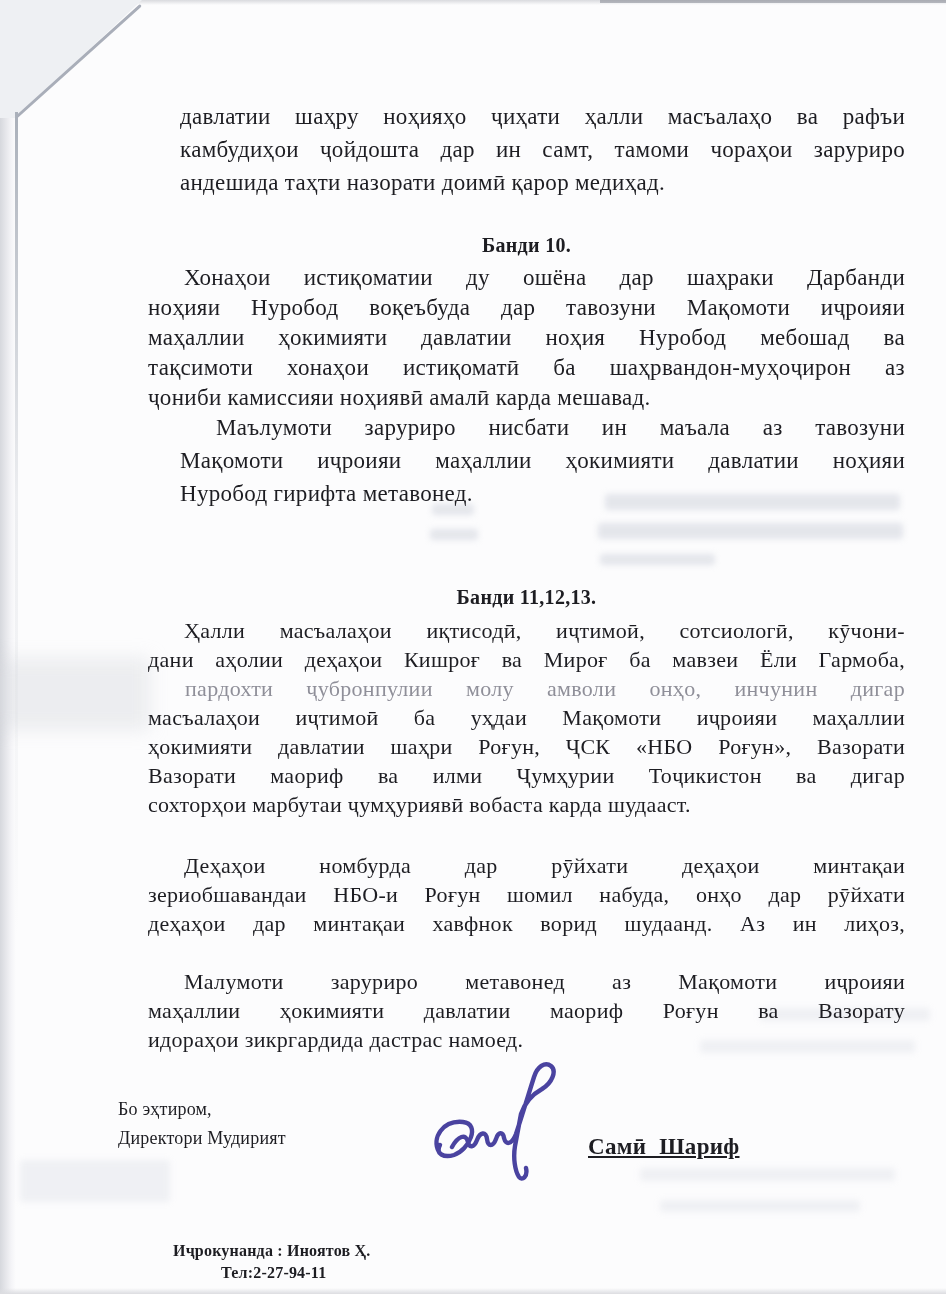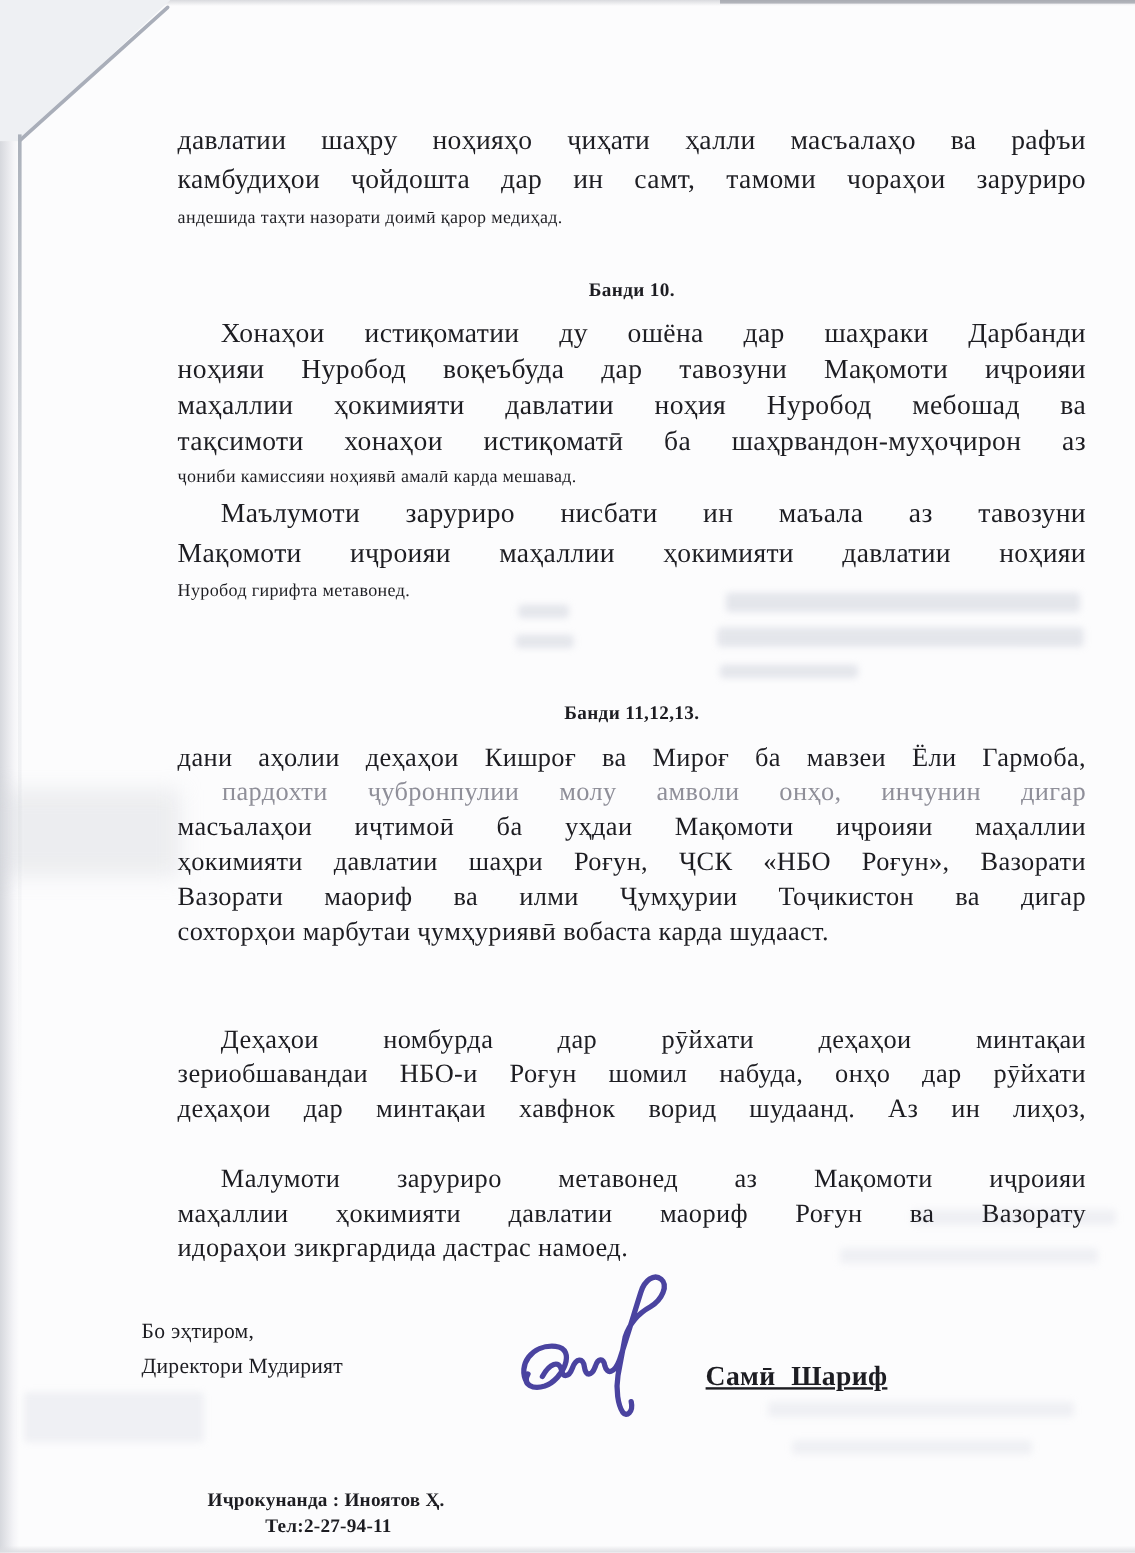--- a/index.html
+++ b/index.html
@@ -25,28 +25,28 @@
     background:linear-gradient(to bottom,#aab0ba,rgba(190,195,204,0.25) 35%,rgba(190,195,204,0) 75%);}
   .crease{position:absolute;left:0;top:658px;width:150px;height:72px;
     background:rgba(205,208,216,0.35);filter:blur(9px);}
   
   .bleed{position:absolute;background:rgba(172,178,196,0.30);filter:blur(3px);border-radius:3px;}
   .bleed.light{background:rgba(180,186,202,0.17);}
   
   .para{position:absolute;left:148px;width:757px;}
   .jline{text-align:justify;text-align-last:justify;white-space:normal;
     font-size:23px;letter-spacing:0.3px;}
-  .lline{text-align:left;text-align-last:left;font-size:15px;letter-spacing:0.3px;}
+  .lline{text-align:left;text-align-last:left;font-size:23px;letter-spacing:0.3px;}
   .ind{padding-left:36px;box-sizing:border-box;}
-  .lh33 div{line-height:33px;}
+  .lh33 div{line-height:33px;margin-left:32px;}
   .lh30 div{line-height:30px;}
   .lh29 div{line-height:29px;font-size:22px;}
   .faded{color:#8f8f99;margin-left:37px;}
   .heading{position:absolute;left:148px;width:757px;text-align:center;
-    font-weight:bold;font-size:16px;letter-spacing:0.3px;}
+    font-weight:bold;font-size:20px;letter-spacing:0.3px;}
   .signoff{position:absolute;left:118px;top:1095px;font-weight:normal;
     font-size:18px;line-height:29px;letter-spacing:0.2px;}
   .signer-name{position:absolute;left:588px;top:1134px;font-weight:bold;
     font-size:23px;word-spacing:7px;letter-spacing:0.3px;text-decoration:underline;}
   .signature{position:absolute;left:423px;top:1058px;width:152px;height:142px;}
   .footer{position:absolute;left:133px;top:1240px;font-weight:bold;
     font-size:16px;letter-spacing:0.2px;line-height:22px;margin-left:40px;}
   .footer-phone{padding-left:48px;}
 </style>
 </head>
@@ -92,20 +92,21 @@
 
   <div class="para lh33" style="top:411px;">
     <div class="jline ind">Маълумоти заруриро нисбати ин маъала аз тавозуни</div>
     <div class="jline">Мақомоти иҷроияи маҳаллии ҳокимияти давлатии ноҳияи</div>
     <div class="lline">Нуробод гирифта метавонед.</div>
   </div>
 
   <div class="heading" style="top:586px;">Банди 11,12,13.</div>
 
   <div class="para lh29" style="top:616px;">
+    <div class="jline ind">Ҳалли масъалаҳои иқтисодӣ, иҷтимоӣ, сотсиологӣ, кӯчони-</div>
     <div class="jline">дани аҳолии деҳаҳои Кишроғ ва Мироғ ба мавзеи Ёли Гармоба,</div>
     <div class="jline faded">пардохти ҷубронпулии молу амволи онҳо, инчунин дигар</div>
     <div class="jline">масъалаҳои иҷтимоӣ ба уҳдаи Мақомоти иҷроияи маҳаллии</div>
     <div class="jline">ҳокимияти давлатии шаҳри Роғун, ҶСК «НБО Роғун», Вазорати</div>
     <div class="jline">Вазорати маориф ва илми Ҷумҳурии Тоҷикистон ва дигар</div>
     <div class="lline">сохторҳои марбутаи ҷумҳуриявӣ вобаста карда шудааст.</div>
   </div>
 
   <div class="para lh29" style="top:851px;">
     <div class="jline ind">Деҳаҳои номбурда дар рӯйхати деҳаҳои минтақаи</div>

